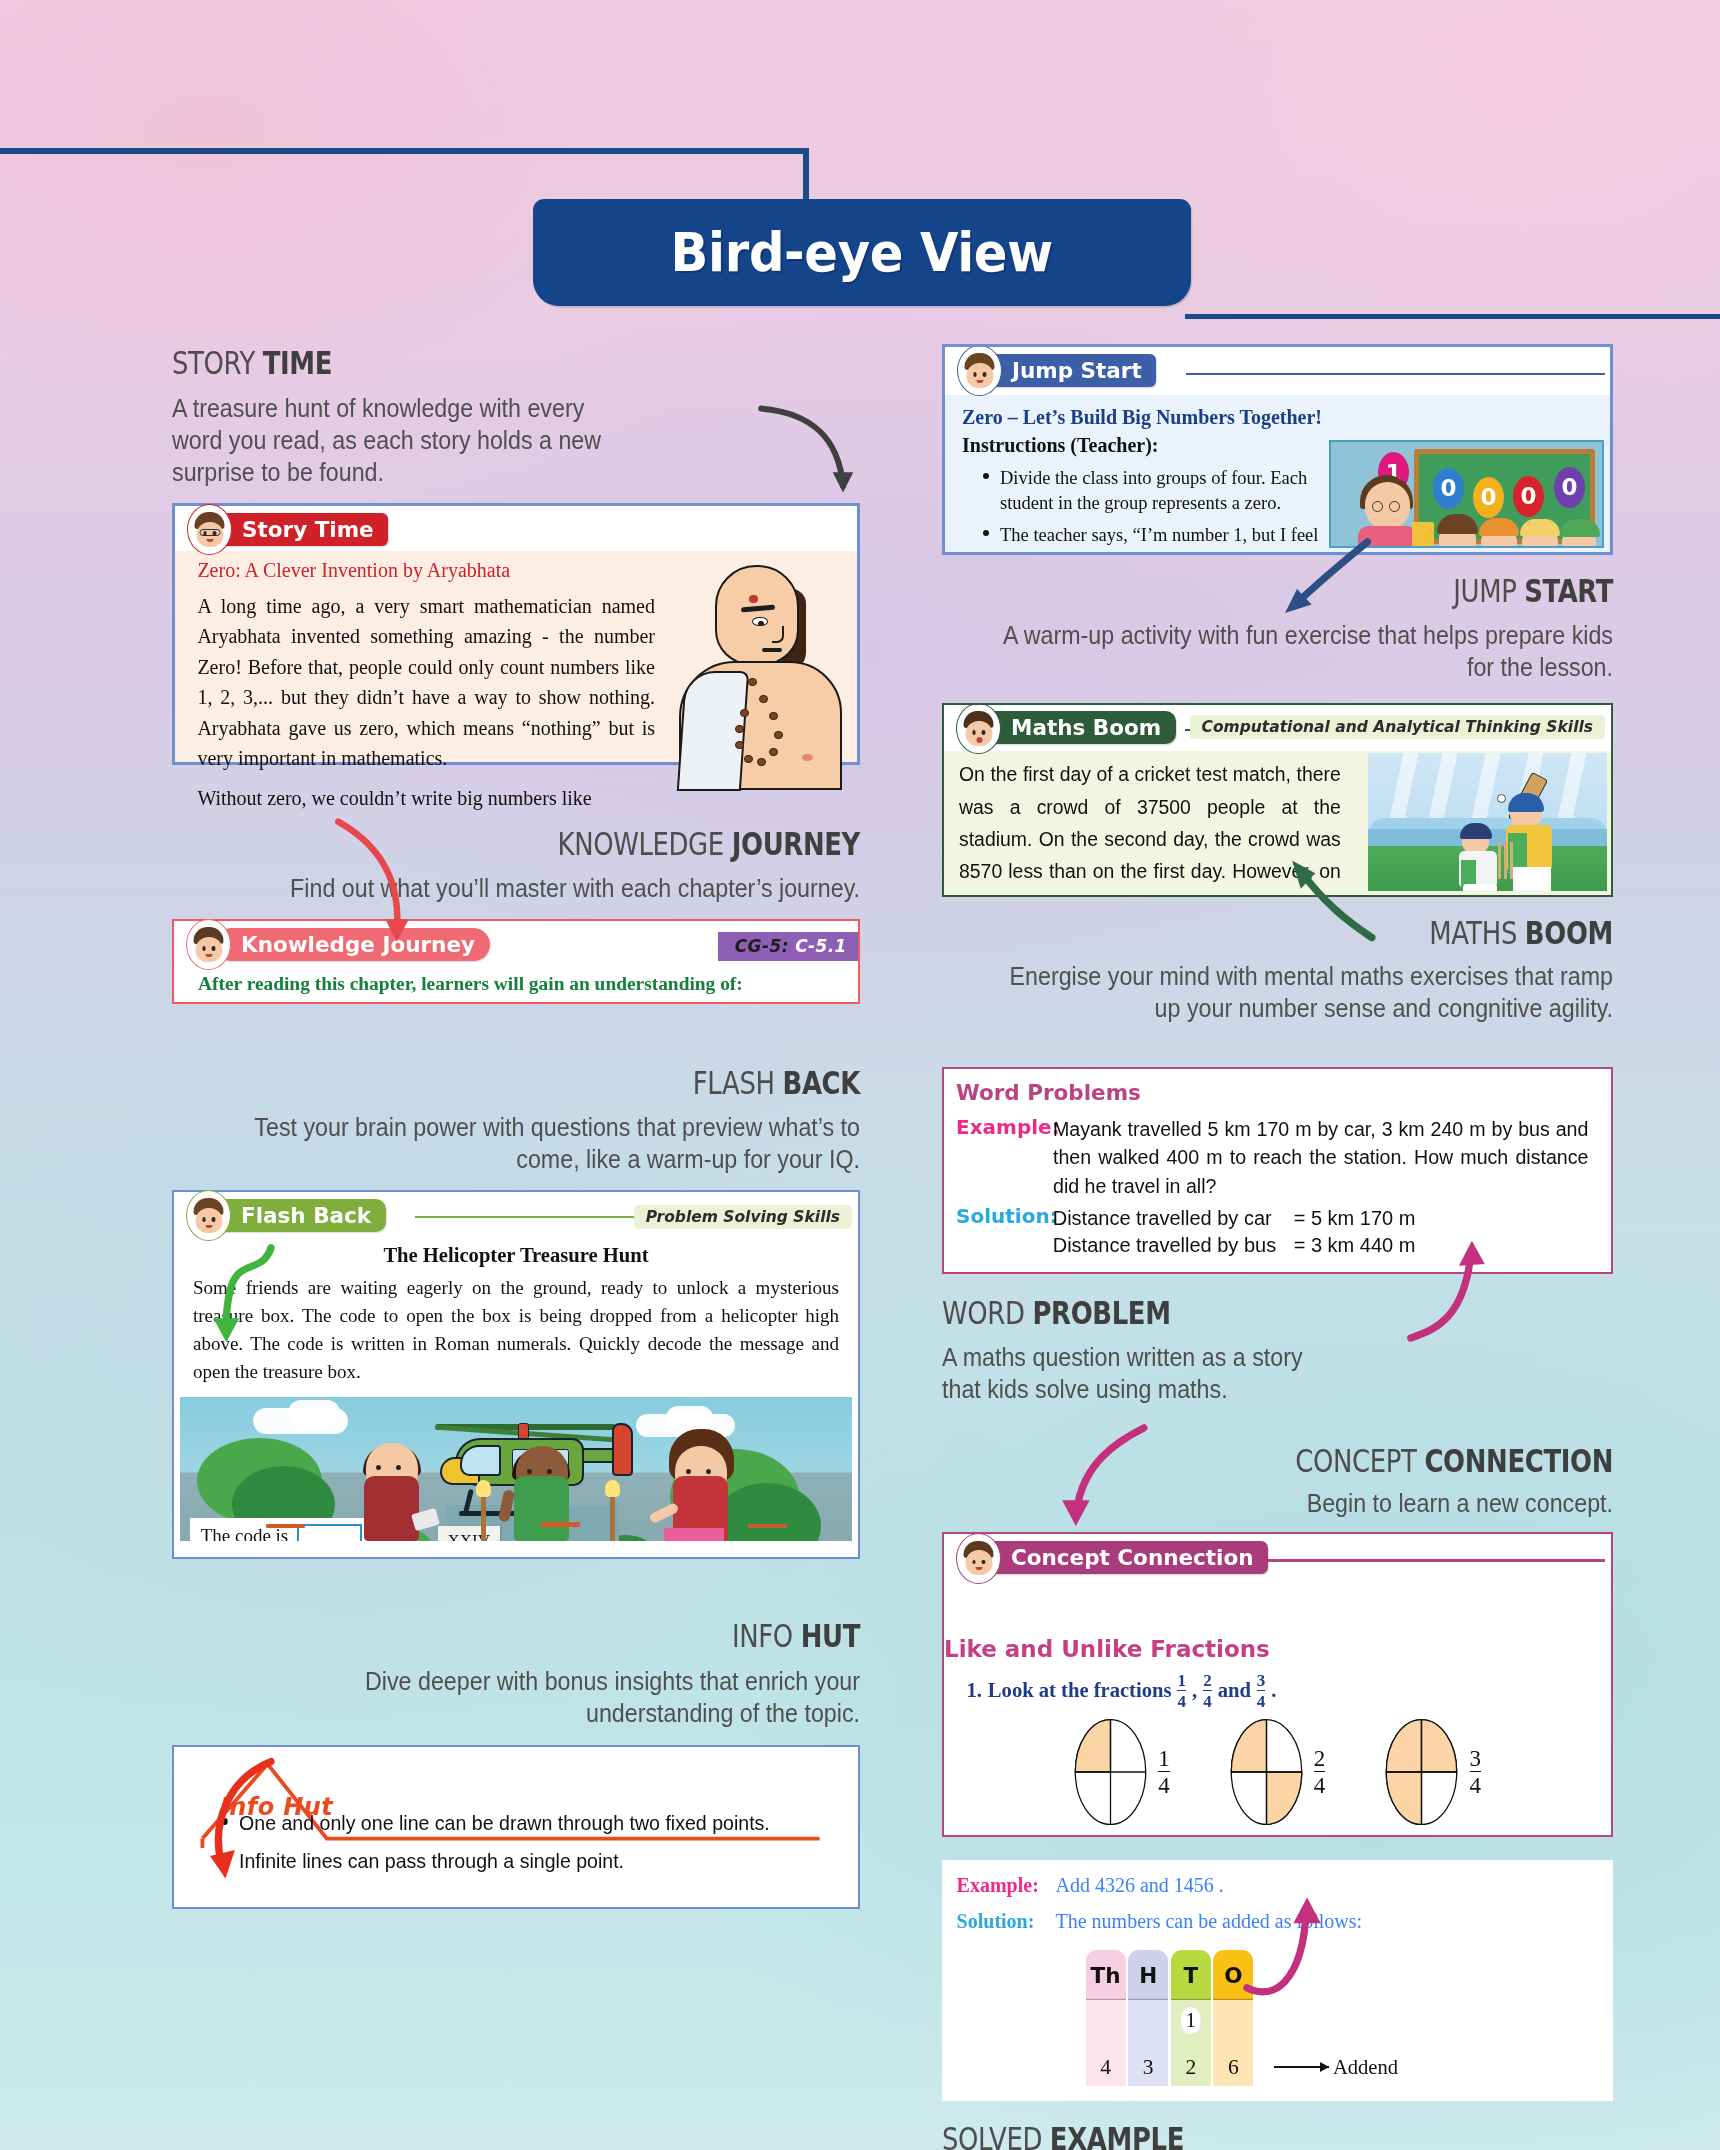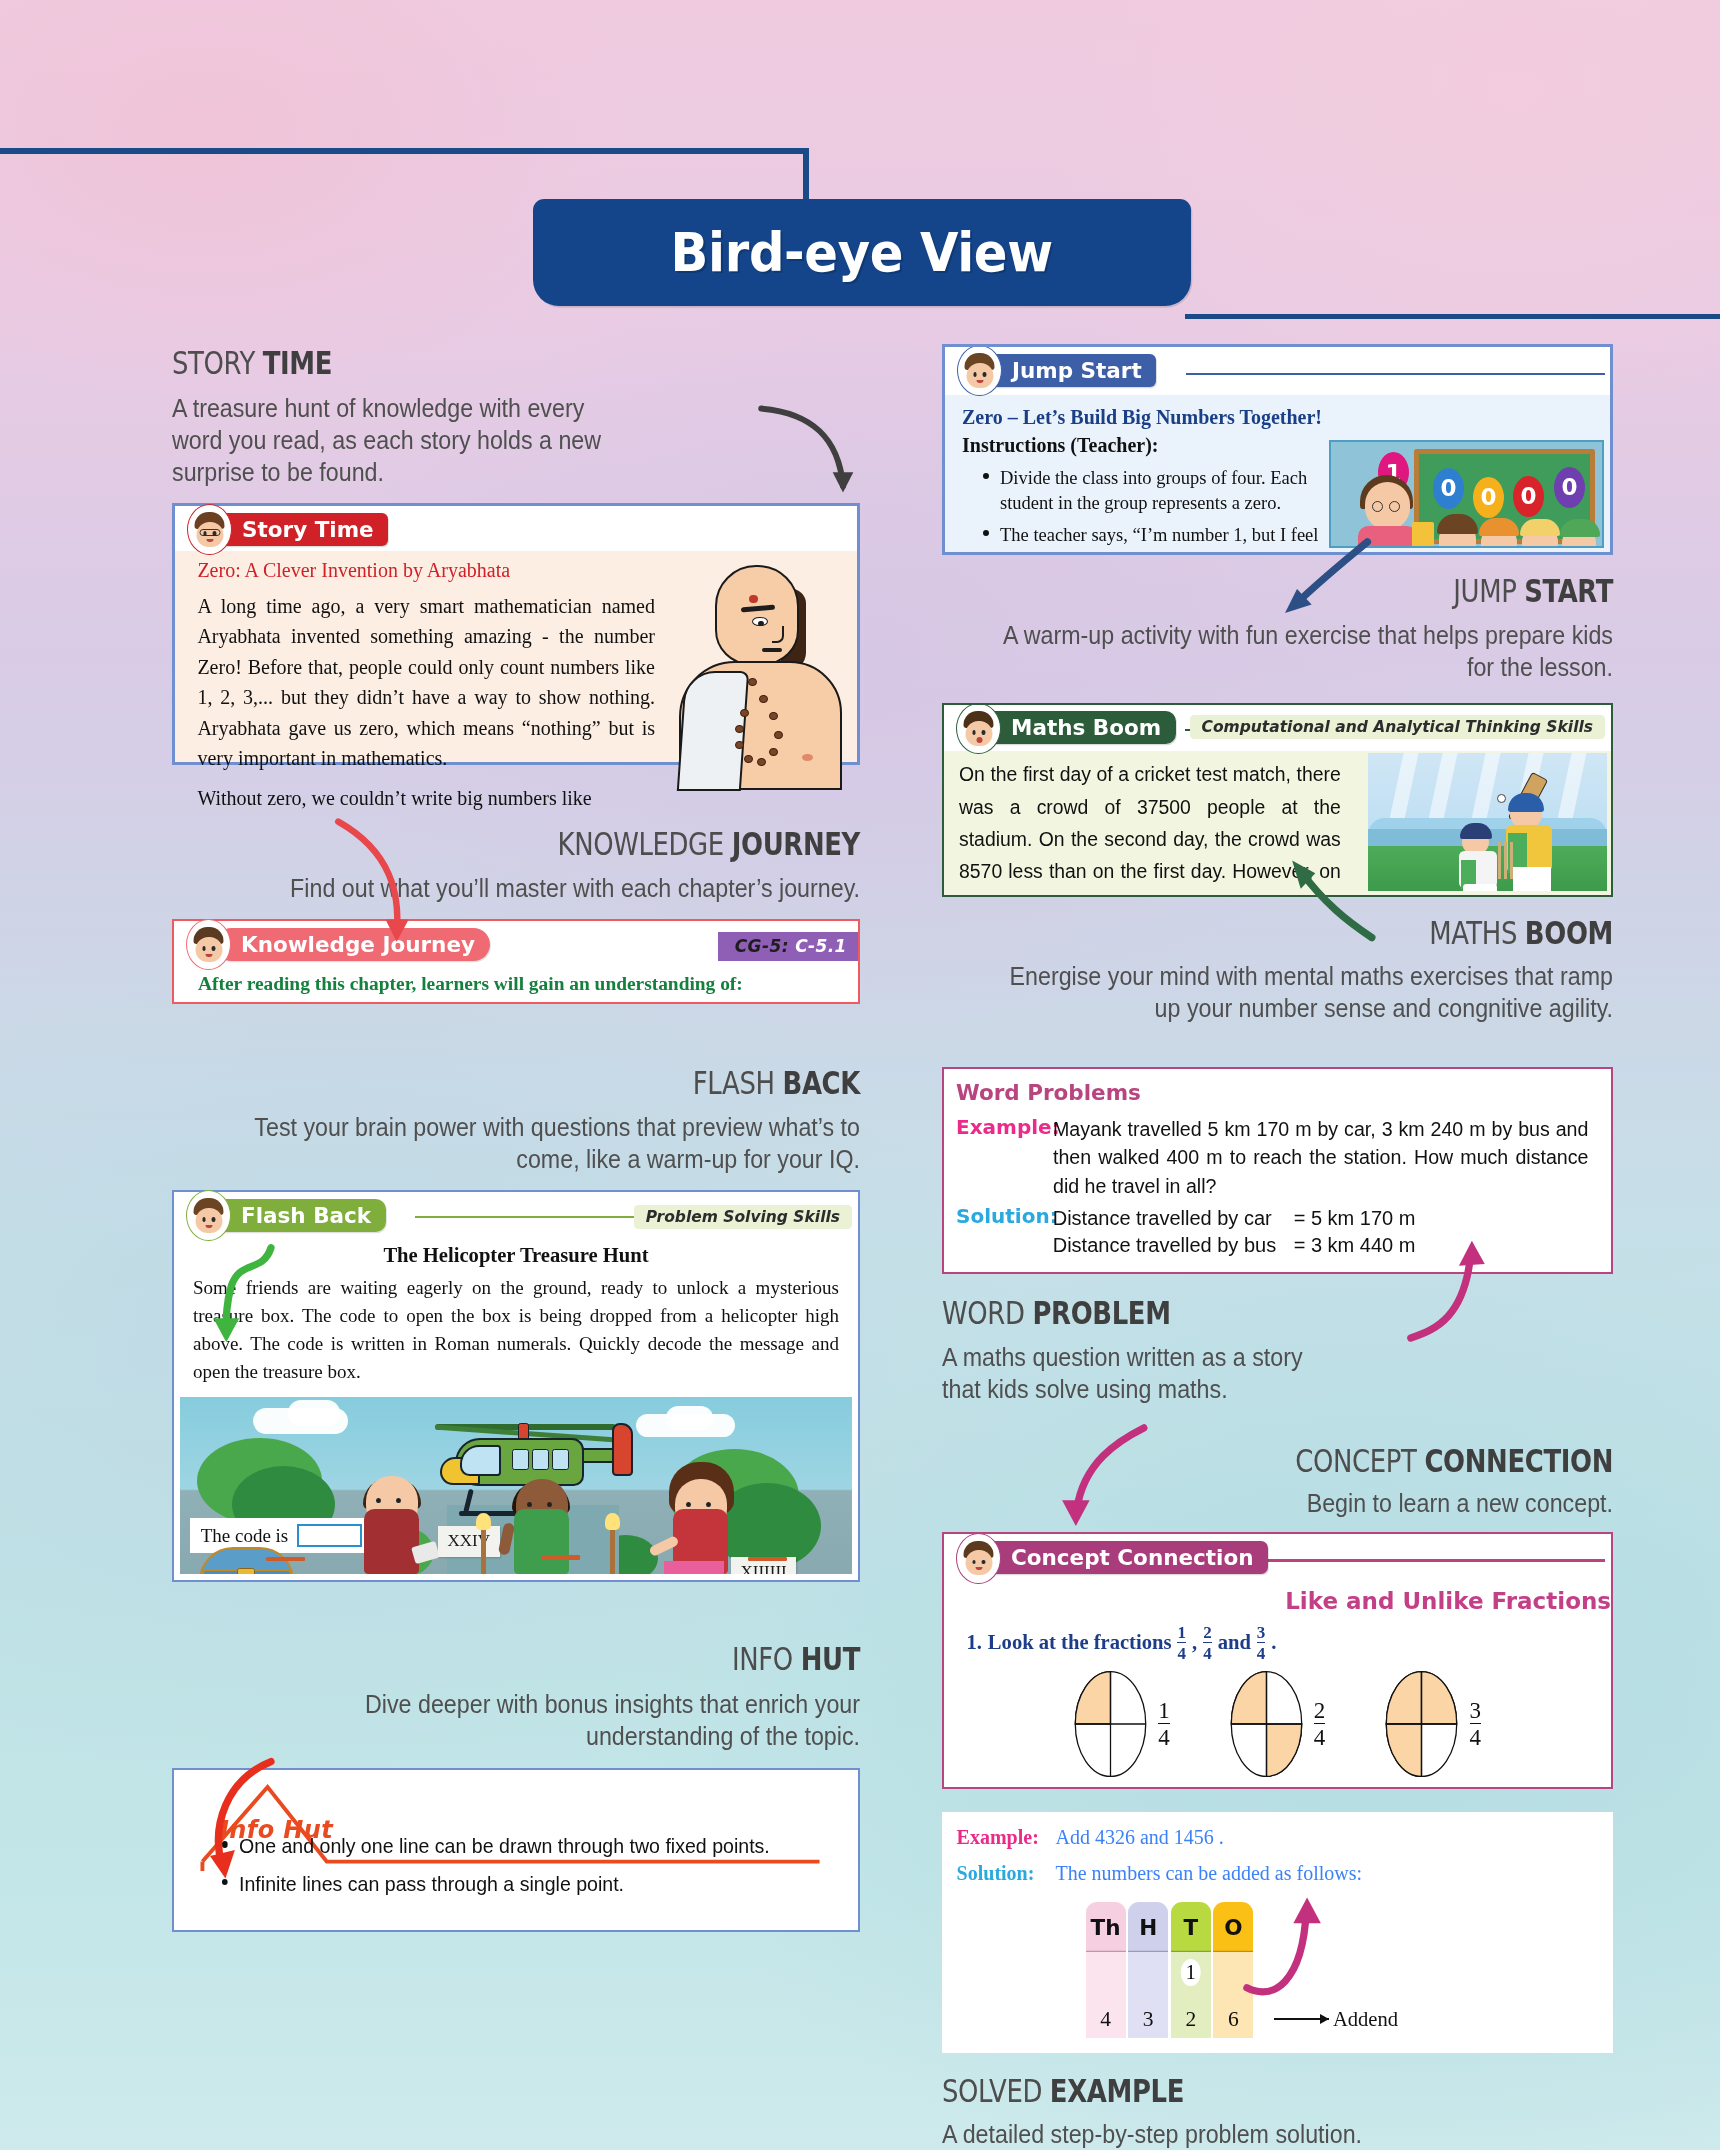--- a/index.html
+++ b/index.html
@@ -104,21 +104,21 @@
   
   .fb-card{ border:2.6px solid #6f8fd0; background:#fff; }
   .tag.greenbg{ background:#7fae3d; border-radius:10.3px; box-shadow:0.9px 1.3px 0 rgba(0,0,0,.12);}
   .skill-pill{
     position:absolute; right:6px; top:13px; background:#eaf1d5; color:#2c2c2c; font-style:italic; font-weight:bold;
     font-size:15.5px; padding:3px 12px; border-radius:4.3px; font-family:"DejaVu Sans", sans-serif;
   }
   .tag-rule{ position:absolute; left:241px; right:185px; top:24px; height:2.6px; background:#7fae3d;}
   .fb-title{ text-align:center; font-family:"Liberation Serif", serif; font-weight:bold; font-size:20.6px; color:#111; padding:0.9px 0 6.9px;}
   .fb-body{ font-family:"Liberation Serif", serif; font-size:19px; line-height:1.48; color:#111; padding:0 19px 11.2px 19px; text-align:justify;}
-  .fb-scene{ position:relative; height:177px; margin:0 6px 6px; overflow:hidden;
+  .fb-scene{ position:relative; height:144px; margin:0 6px 16px; overflow:hidden;
     background:linear-gradient(180deg,#86ccdd 0%,#9ed5e3 52%,#8fb0b6 53%,#87a9af 100%);}
   .cloud{ position:absolute; background:#fff; border-radius:26px; opacity:.95;}
   .tree{ position:absolute; background:#4aa84c; border-radius:50%;}
   .tree.d{ background:#2f8b3f;}
   .heli-body{ position:absolute; left:275px; top:41px; width:129px; height:48px; background:#6aa63f; border:2.2px solid #17242e; border-radius:27.5px 13px 11.2px 25px;}
   .heli-nose{ position:absolute; left:260px; top:60px; width:40px; height:28px; background:#f0c330; border:2.2px solid #17242e; border-radius:17px 2.6px 2.6px 14.6px;}
   .heli-glass{ position:absolute; left:280px; top:48px; width:41px; height:31px; background:#bfe3f2; border:2.2px solid #17242e; border-radius:19px 3.4px 3.4px 9.5px;}
   .heli-win{ position:absolute; top:52px; width:17px; height:20.6px; background:#bfe3f2; border:1.7px solid #17242e; border-radius:2.6px;}
   .heli-tail{ position:absolute; left:387px; top:51px; width:65px; height:14.6px; background:#6aa63f; border:2.2px solid #17242e; border-radius:4.3px;}
   .heli-fin{ position:absolute; left:432px; top:26px; width:20.6px; height:53px; background:#d8452f; border:2.2px solid #17242e; border-radius:7.7px 11.2px 4.3px 4.3px;}
@@ -187,21 +187,21 @@
   .wp-lbl{ font-weight:bold; font-size:20px; width:89px; flex:none; font-family:"DejaVu Sans", sans-serif;}
   .wp-lbl.ex{ color:#ec2a8a;} .wp-lbl.so{ color:#29a9e0;}
   .wp-txt{ font-size:20px; line-height:1.44; color:#111; text-align:justify; flex:1; transform:scaleX(.98); transform-origin:left;}
   .wp-kv{ display:flex; font-size:20px; color:#111; padding:2.2px 0;}
   .wp-kv .k{ width:241px;} 
 
   
   .cc-card{ border:2.6px solid #b8457f; background:#fff;}
   .tag.mag{ background:#a93d7c; border-radius:6.9px 6.9px 6.9px 6.9px; box-shadow:0.9px 1.3px 0 rgba(0,0,0,.14);}
   .cc-rule{ position:absolute; left:275px; right:6px; top:25px; height:2.2px; background:#b8457f;}
-  .cc-h{ text-align:right; color:#c33f86; font-weight:bold; font-size:23px; font-family:"DejaVu Sans", sans-serif; padding:5.2px 0 7.7px;}
+  .cc-h{ text-align:left; color:#c33f86; font-weight:bold; font-size:23px; font-family:"DejaVu Sans", sans-serif; padding:5.2px 0 7.7px;margin-top:48px;}
   .cc-q{ font-family:"Liberation Serif", serif; font-weight:bold; font-size:20.6px; color:#1d3c89; padding:2.6px 0 4.3px 22.4px; display:flex; align-items:center; gap:6px;}
   .frac{ display:inline-flex; flex-direction:column; align-items:center; line-height:1; font-size:17px; vertical-align:middle;}
   .frac .n{ padding-bottom:1.7px;} .frac .d{ border-top:1.3px solid currentColor; padding-top:1.7px;}
   .pies{ display:flex; justify-content:center; align-items:center; gap:60px; padding:3.4px 0 9.5px;}
   .pie-wrap{ display:flex; align-items:center; gap:11.2px;}
   .pie{ position:relative; width:73px; height:108px;}
   .pie svg{ display:block;}
   .frac-big{ font-family:"Liberation Serif", serif; font-size:23px; color:#111;}
 
   

